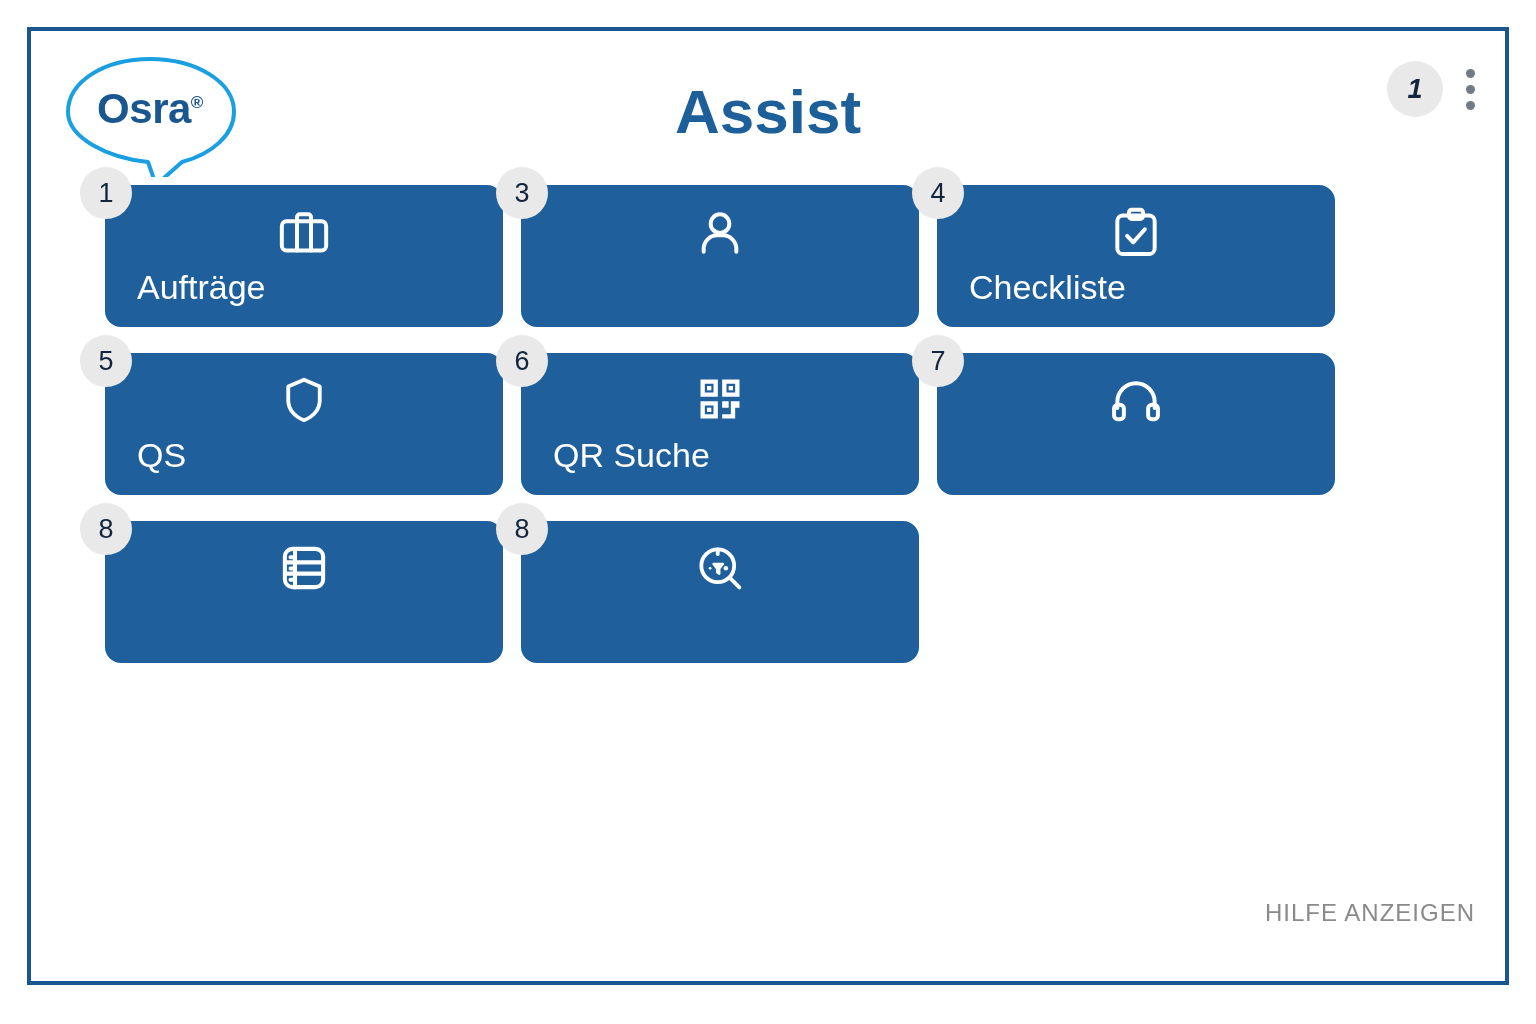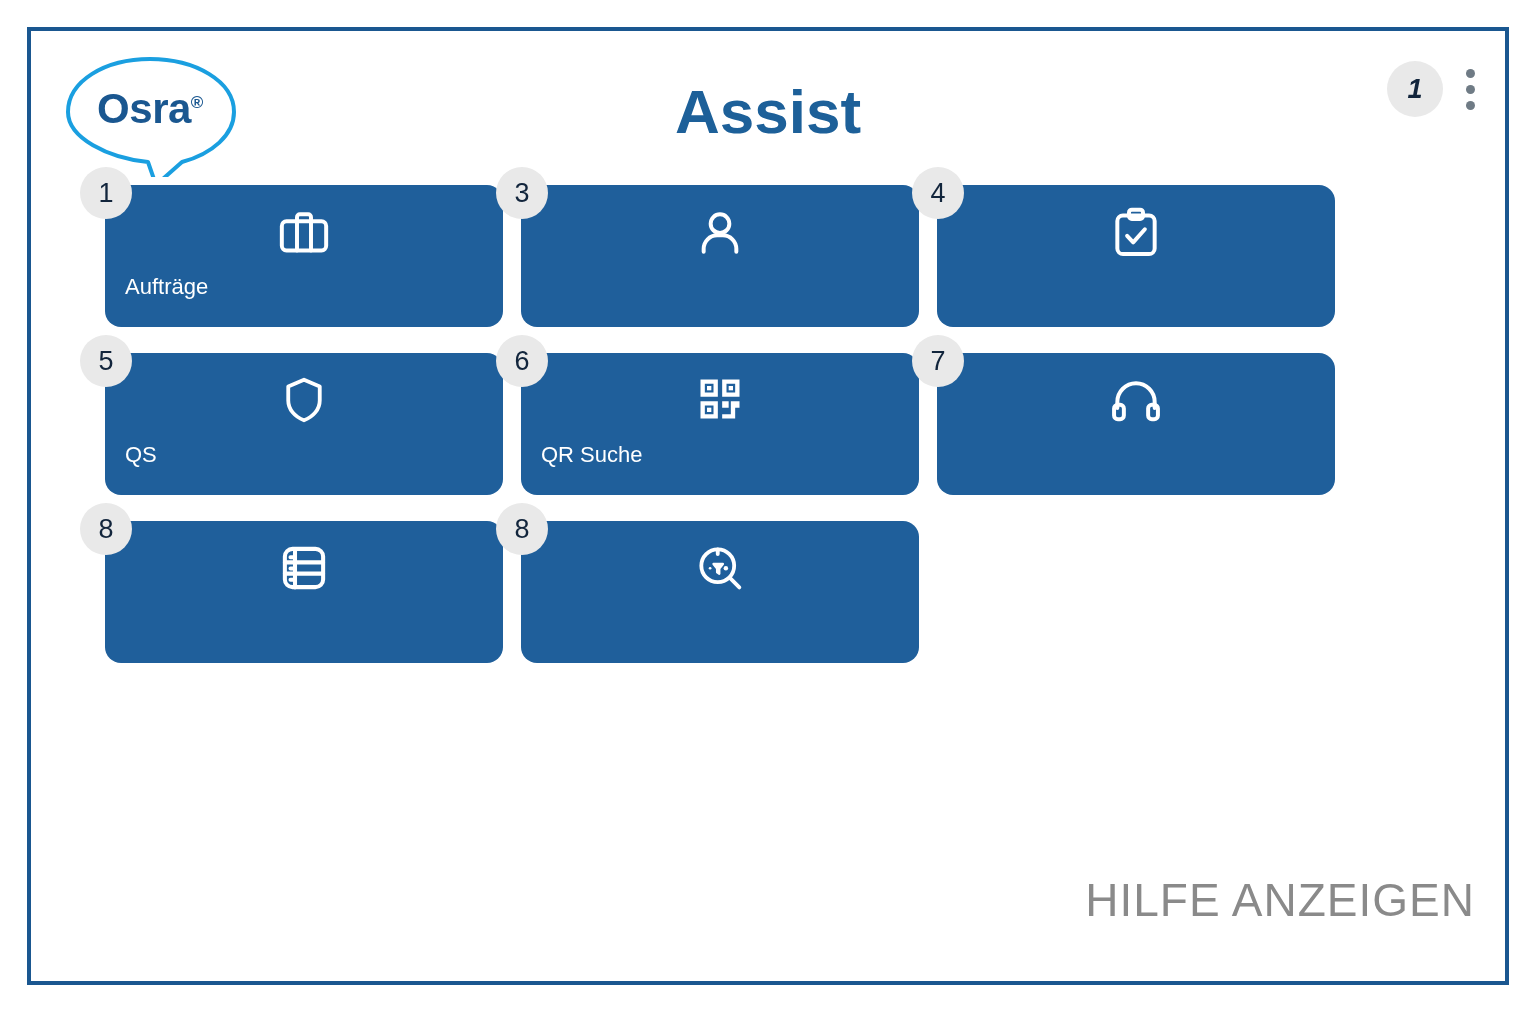--- a/index.html
+++ b/index.html
@@ -157,36 +157,36 @@
     left: 0;
     top: 20px;
     width: 100%;
     display: flex;
     justify-content: center;
   }
   .tile-icon svg { display: block; }
 
   .tile-label {
     position: absolute;
-    left: 20px;
+    left: 32px;
     bottom: 20px;
     right: 12px;
     color: #ffffff;
-    font-size: 22px;
+    font-size: 34px;
     line-height: 40px;
     white-space: nowrap;
   }
 
   
   #help-link {
     position: absolute;
     right: 30px;
     bottom: 54px;
     color: #8a8a8a;
-    font-size: 46px;
+    font-size: 24px;
     letter-spacing: 1px;
     cursor: pointer;
   }
 </style>
 </head>
 <body>
 
 <div id="app-frame">
 
   <div id="header">
@@ -238,20 +238,21 @@
 
       <div class="tile w-col">
         <div class="tile-badge">4</div>
         <div class="tile-icon">
           <svg width="56" height="56" viewBox="0 0 24 24" fill="none" stroke="#ffffff" stroke-width="1.7" stroke-linecap="round" stroke-linejoin="round">
             <rect x="4" y="4.5" width="16" height="16.5" rx="2.4"></rect>
             <rect x="9" y="2" width="6" height="4" rx="1.2"></rect>
             <path d="M8.2 13.2l2.6 2.8 5-5.6"></path>
           </svg>
         </div>
+        <div class="tile-label">Checkliste</div>
       </div>
 
     </div>
 
     <div class="tile-row">
 
       <div class="tile w-col">
         <div class="tile-badge">5</div>
         <div class="tile-icon">
           <svg width="54" height="54" viewBox="0 0 24 24" fill="none" stroke="#ffffff" stroke-width="1.7" stroke-linecap="round" stroke-linejoin="round">

